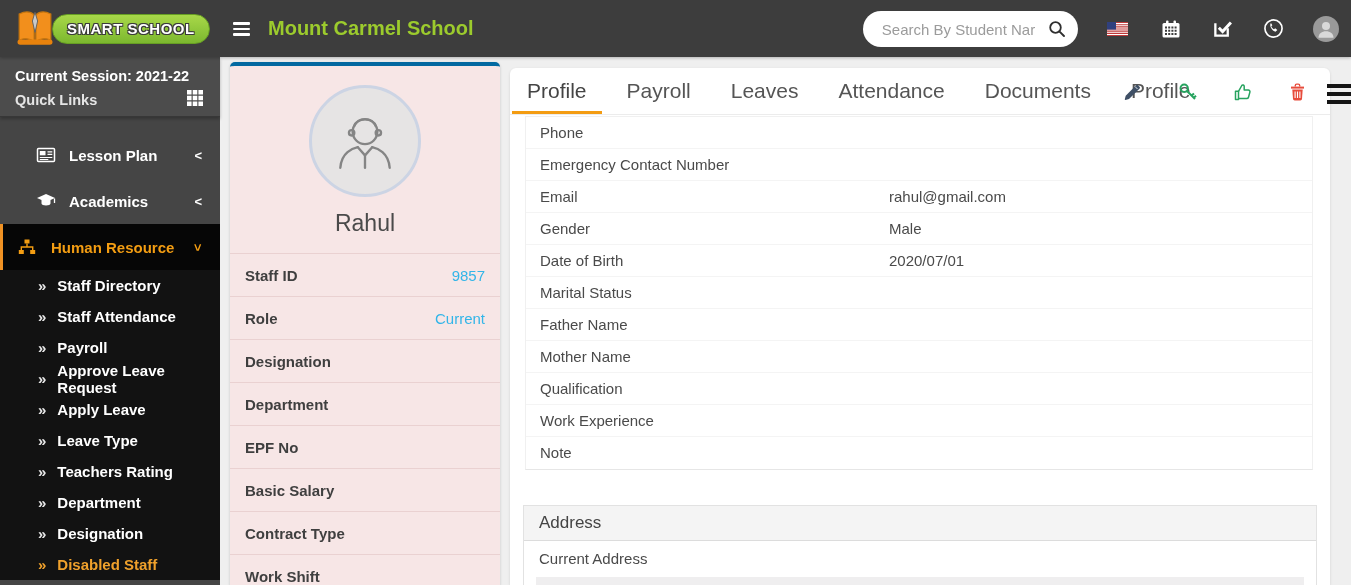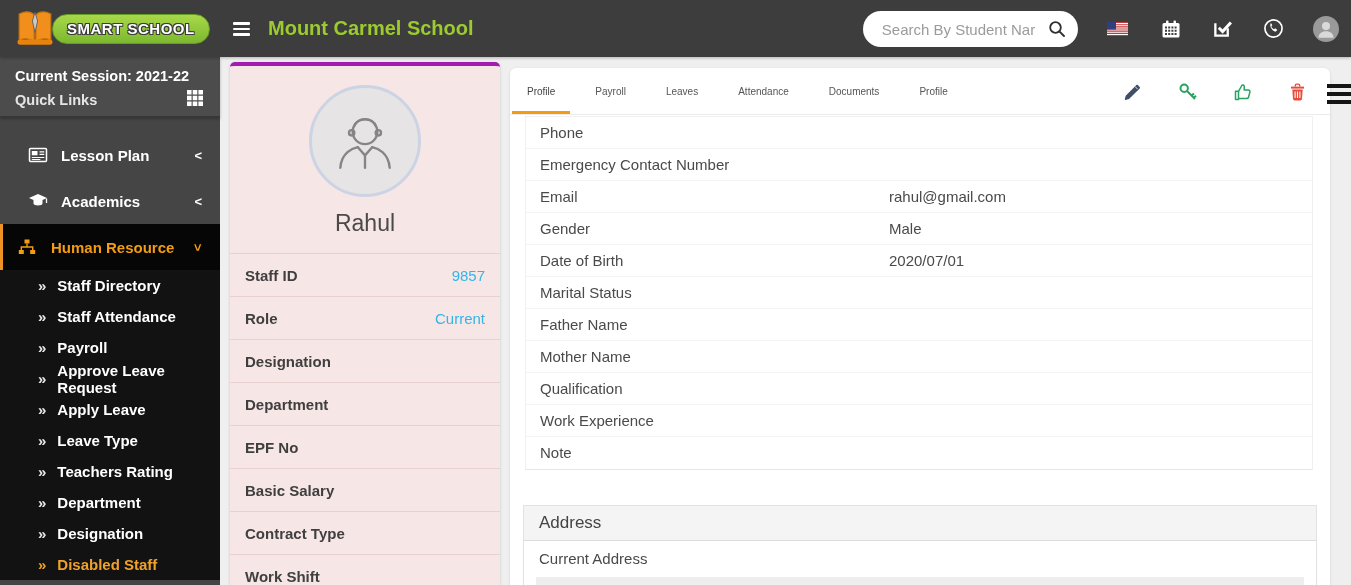--- a/index.html
+++ b/index.html
@@ -38,55 +38,55 @@
   
   #sidebar { position:absolute; left:0; top:57px; width:220px; height:528px;
     background:#454545; z-index:20; }
   #session-block { height:60px; background:#4c4c4c; padding:8px 15px 0 15px;
     border-bottom:1px solid #373737; box-shadow:0 2px 3px rgba(0,0,0,.25); position:relative; }
   #session-label { font-size:14.5px; font-weight:bold; color:#fff; margin-top:3px; }
   #quick-links { font-size:14.5px; font-weight:bold; color:#e5e5e5; margin-top:8px; cursor:pointer; }
   #grid-icon { position:absolute; right:17px; top:33px; cursor:pointer; }
   #side-menu { margin-top:15px; }
   .menu-item { position:relative; height:46px; display:flex; align-items:center;
-    padding-left:28px; color:#fff; cursor:pointer; }
+    padding-left:36px; color:#fff; cursor:pointer; }
   .menu-item .mi-icon { width:20px; margin-right:13px; display:flex; }
   .menu-item .mi-label { font-size:15px; font-weight:bold; }
   .menu-item .mi-chevron { position:absolute; right:18px; font-size:13px; font-weight:bold; color:#fff; }
   .menu-item.active { background:#060606; border-left:3px solid #ef9224; padding-left:15px; }
   .menu-item.active .mi-label, .menu-item.active .mi-chevron { color:#f39d12; }
   .chev-down { display:inline-block; transform:rotate(-90deg); }
   #submenu { background:#121212; }
   .sub-item { height:31px; display:flex; align-items:center; padding-left:38px; cursor:pointer; }
   .sub-item .sub-arrow { font-size:15px; font-weight:bold; color:#e8e8e8; margin-right:11px; }
   .sub-item .sub-label { font-size:15px; font-weight:bold; color:#fff; }
   .sub-item.active .sub-arrow, .sub-item.active .sub-label { color:#f0a12c; }
 
   
   #profile-card { position:absolute; left:230px; top:62px; width:270px; height:523px;
-    background:#f7e6e6; border-top:4px solid #a21caf; border-radius:5px 5px 0 0;
+    background:#f7e6e6; border-top:4px solid #0369a1; border-radius:5px 5px 0 0;
     box-shadow:0 1px 3px rgba(0,0,0,.18); z-index:5; }
   #avatar-ring { width:112px; height:112px; margin:19px auto 0 auto; border-radius:50%;
     border:3px solid #ccd4e4; background:#e6e4e4; display:flex; align-items:center;
     justify-content:center; }
   #profile-name { text-align:center; font-size:23px; color:#4a4a4a; margin-top:13px; }
   #profile-fields { margin-top:16px; border-top:1px solid #ead1d1; }
   .pf-row { height:43px; padding:0 15px; display:flex; justify-content:space-between;
     align-items:center; border-bottom:1px solid #ead1d1; }
   .pf-row:last-child { border-bottom:none; }
   .pf-label { font-size:15px; font-weight:bold; color:#3f3f3f; }
   .pf-value { font-size:15px; color:#33b5e8; }
 
   
   #main-card { position:absolute; left:510px; top:68px; width:820px; height:517px;
     background:#fff; border-radius:6px 6px 0 0; box-shadow:0 1px 3px rgba(0,0,0,.12); }
   #tabbar { position:relative; height:47px; display:flex; padding-left:2px;
     border-bottom:1px solid #ececec; }
   .tab { padding:0 15px; margin-right:10px; display:flex; align-items:center;
-    font-size:10px; color:#555; cursor:pointer; }
+    font-size:21px; color:#555; cursor:pointer; }
   .tab.active { color:#444; box-shadow:inset 0 -3px 0 #f39c12; }
   #actions { position:absolute; right:24px; top:0; height:47px; display:flex;
     align-items:center; gap:37px; }
   .act { cursor:pointer; display:flex; }
   #card-menu-icon { position:absolute; left:1327px; top:84px; width:24px; z-index:40; cursor:pointer; }
   #card-menu-icon div { height:4px; background:#151515; margin-bottom:4px; }
 
   #details-panel { position:absolute; left:15px; top:48px; width:788px; height:354px;
     border:1px solid #f0f0f0; border-bottom-color:#e6e6e6; }
   .d-row { position:relative; height:32px; line-height:31px; border-bottom:1px solid #f4f4f4;

